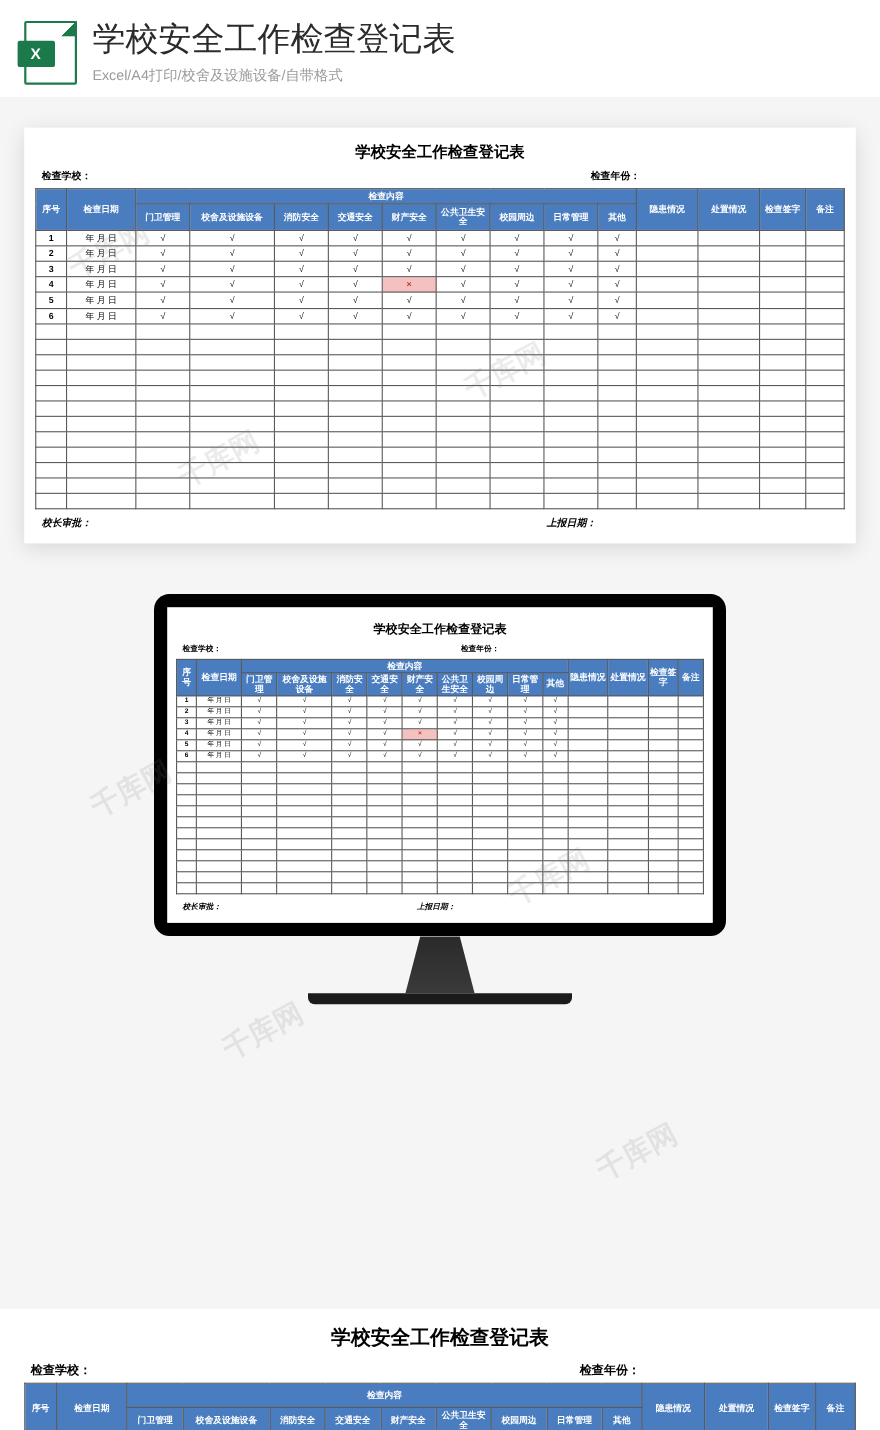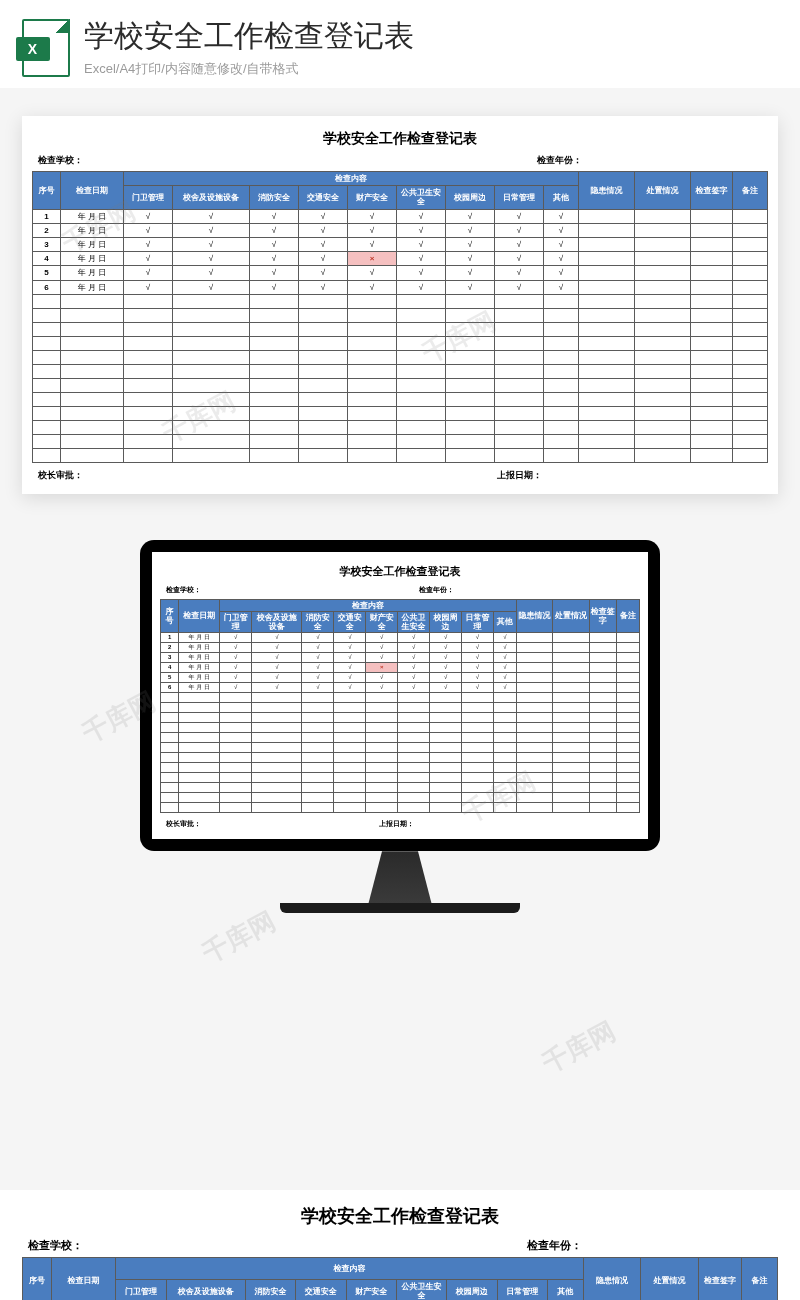--- a/index.html
+++ b/index.html
@@ -100,20 +100,21 @@
   }
   table.reg th.group { height: 14px; }
   table.reg td.idx { font-weight: bold; }
   table.reg td.bad { background: #f5c0c0; color: #c0392b; font-weight: bold; }
 
   .sheet-foot {
     display: flex;
     font-size: 9px;
     font-weight: bold;
     padding: 6px 6px 0 6px;
+    font-style: italic;
   }
   .sheet-foot .right { margin-left: auto; margin-right: 220px; }
 
   
   .monitor-wrap {
     display: flex;
     justify-content: center;
     margin-top: 46px;
   }
   .monitor {
@@ -172,21 +173,21 @@
 <body>
 
 <div class="top-banner">
   <div class="excel-icon">
     <div class="page"></div>
     <div class="fold"></div>
     <div class="badge">X</div>
   </div>
   <div class="banner-text">
     <div class="banner-title">学校安全工作检查登记表</div>
-    <div class="banner-sub">Excel/A4打印/内容随意修改/自带格式</div>
+    <div class="banner-sub">Excel/A4打印/校舍及设施设备/自带格式</div>
   </div>
 </div>
 
 <div class="sheet-card">
   <div class="sheet-title">学校安全工作检查登记表</div>
   <div class="sheet-meta">
     <span>检查学校：</span>
     <span class="right">检查年份：</span>
   </div>
   <table class="reg" id="table-main">

